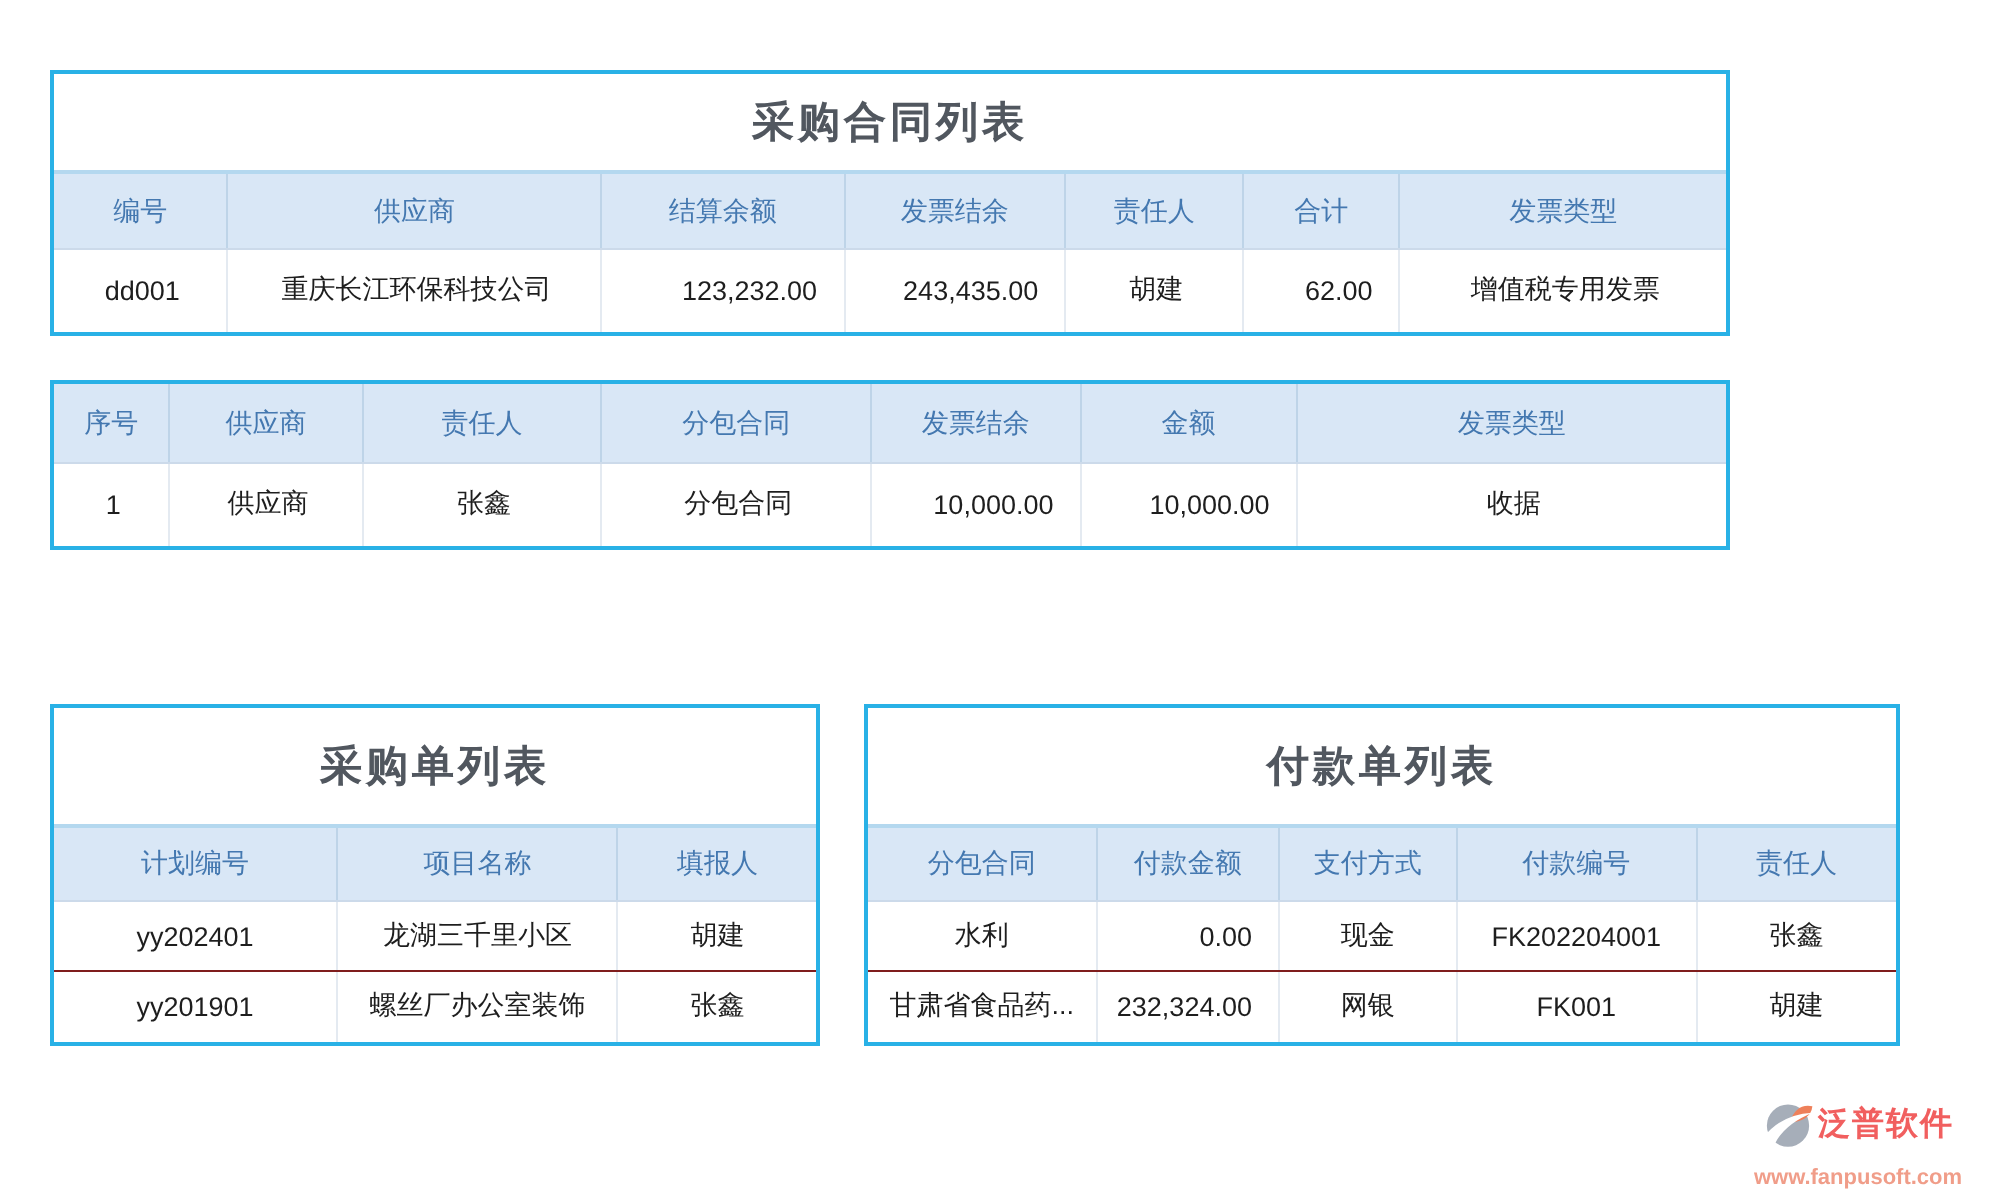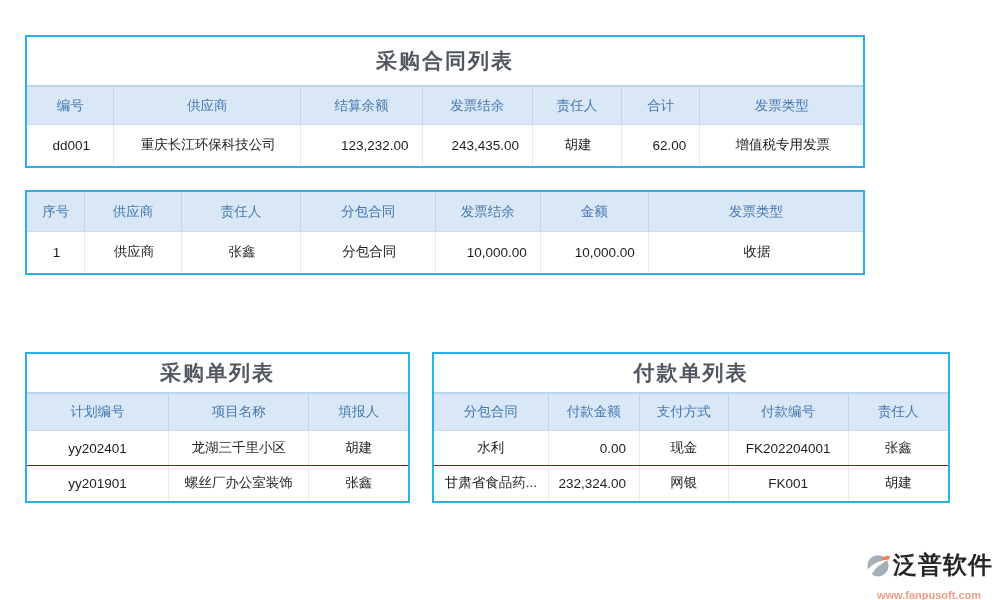--- a/index.html
+++ b/index.html
@@ -67,21 +67,21 @@
   tbody tr:last-child td { border-bottom: none; }
 
   
   #card0 { left: 25px;  top: 35px;  width: 840px; }
   #card1 { left: 25px;  top: 190px; width: 840px; }
   #card2 { left: 25px;  top: 352px; width: 385px; }
   #card3 { left: 432px; top: 352px; width: 518px; }
 
   #card0 .t-title { height: 50px; }
   #card1 .t-title { height: 48px; }
-  #card2 .t-title, #card3 .t-title { height: 40px; }
+  #card2 .t-title, #card3 .t-title { height: 60px; }
 
   #card0 thead th { height: 37px; }
   #card1 thead th { height: 39px; }
   #card2 thead th, #card3 thead th { height: 36px; }
 
   #card0 tbody td, #card1 tbody td { height: 41px; padding-left: 6px; }
   #card2 tbody td, #card3 tbody td { height: 35px; }
 
   
   #card0 th:nth-child(1){width:10.4%} #card0 th:nth-child(2){width:22.4%}
@@ -118,23 +118,23 @@
     opacity: 0.85;
     user-select: none;
   }
   .wm-row {
     display: flex;
     align-items: center;
     justify-content: center;
     gap: 2px;
   }
   .wm-brand {
-    font-size: 24px;
+    font-size: 16px;
     font-weight: bold;
-    color: #000000;
+    color: #ef4444;
     letter-spacing: 1px;
     white-space: nowrap;
   }
   .wm-url {
     text-align: center;
     font-size: 11px;
     font-weight: bold;
     color: #ee8d75;
     margin-top: 8px;
     white-space: nowrap;

